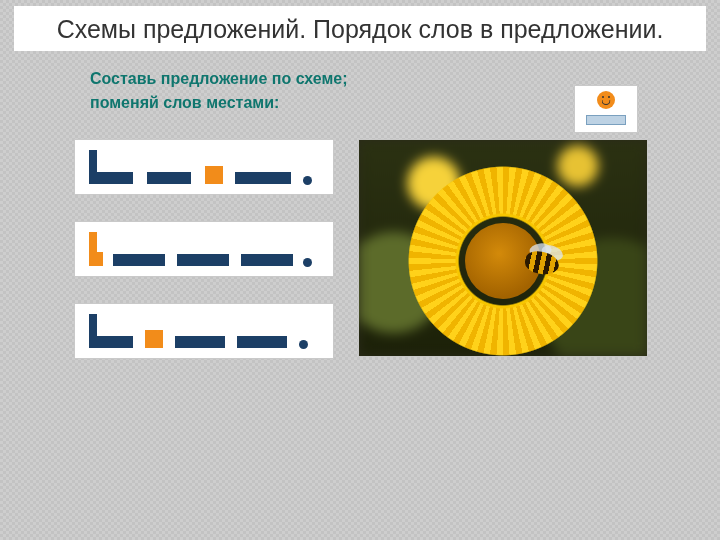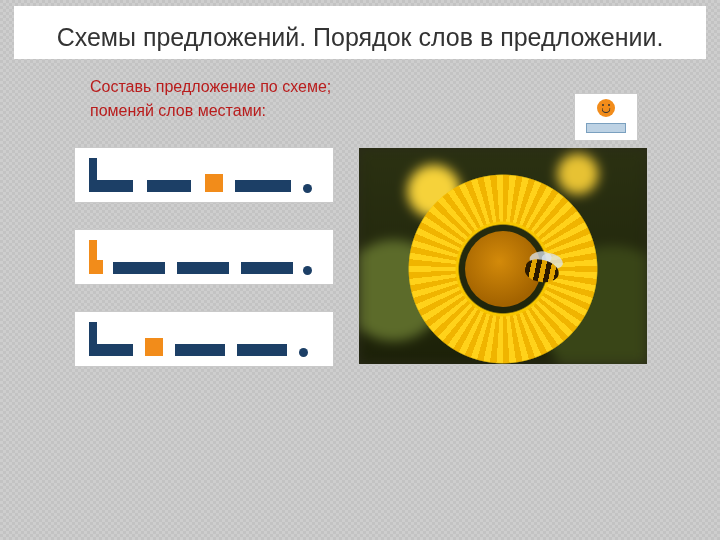--- a/index.html
+++ b/index.html
@@ -7,34 +7,35 @@
   body {
     
     background:
       repeating-conic-gradient(#e8e8e8 0% 25%, #dcdcdc 0% 50%) 0 0/6px 6px,
       #e2e2e2;
     background-blend-mode: multiply;
   }
   .title-box {
     margin: 6px 14px 4px 14px;
     background: #fff;
-    padding: 16px 8px 6px 8px;
+    padding: 8px 8px 6px 8px;
     text-align: center;
   }
   .title-box h1 {
     font-weight: 400;
     font-size: 25px;
     color: #333;
     line-height: 1.25;
   }
   .instructions {
     margin: 16px 0 14px 90px;
-    color: #b91c1c;
+    color: #0f766e;
     font-size: 16px;
     line-height: 1.5;
+    font-weight: bold;
   }
   .content {
     position: relative;
     width: 100%;
     height: 360px;
   }
   .scheme {
     position: absolute;
     left: 74px;
     width: 260px;

